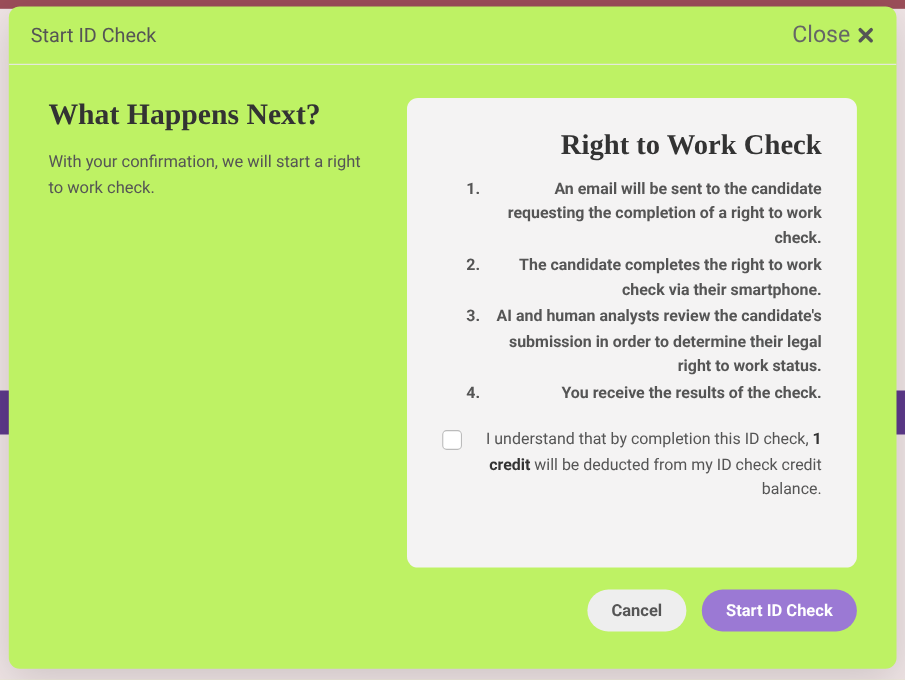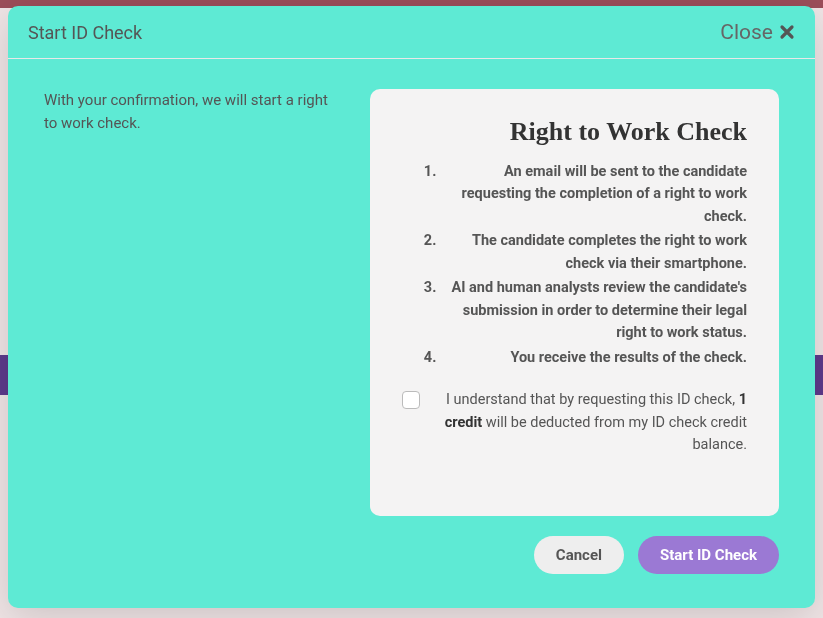--- a/index.html
+++ b/index.html
@@ -24,21 +24,21 @@
     }
     .backdrop-band {
       position: absolute;
       top: 355px; left: 0; right: 0;
       height: 40px;
       background: #5e3a8c;
     }
     .modal {
       position: absolute;
       top: 6px; left: 8px; right: 8px; bottom: 10px;
-      background: #5eead4;
+      background: #bef264;
       border-radius: 10px;
       box-shadow: 0 10px 40px rgba(0,0,0,0.15);
       display: flex;
       flex-direction: column;
       overflow: hidden;
     }
     .modal-header {
       display: flex;
       justify-content: space-between;
       align-items: center;
@@ -177,35 +177,36 @@
       <span>Close</span>
       <svg class="close-x" viewBox="0 0 16 16" fill="#555">
         <path d="M3 3 L13 13 M13 3 L3 13" stroke="#555" stroke-width="3.2" stroke-linecap="round"></path>
       </svg>
     </div>
   </div>
 
   <div class="modal-body">
 
     <div class="left-col">
+      <h1 class="left-heading">What Happens Next?</h1>
       <p class="left-sub">With your confirmation, we will start a right to work check.</p>
     </div>
 
     <div class="right-col">
       <h2 class="right-heading">Right to Work Check</h2>
       <ol class="steps">
         <li>An email will be sent to the candidate requesting the completion of a right to work check.</li>
         <li>The candidate completes the right to work check via their smartphone.</li>
         <li>AI and human analysts review the candidate's submission in order to determine their legal right to work status.</li>
         <li>You receive the results of the check.</li>
       </ol>
       <div class="consent-row">
         <div class="checkbox"></div>
         <div class="consent-text">
-          <span>I understand that by requesting this ID check, </span><b>1 credit</b><span> will be deducted from my ID check credit balance.</span>
+          <span>I understand that by completion this ID check, </span><b>1 credit</b><span> will be deducted from my ID check credit balance.</span>
         </div>
       </div>
     </div>
 
   </div>
 
   <div class="modal-footer">
     <button class="btn btn-cancel">Cancel</button>
     <button class="btn btn-primary">Start ID Check</button>
   </div>

